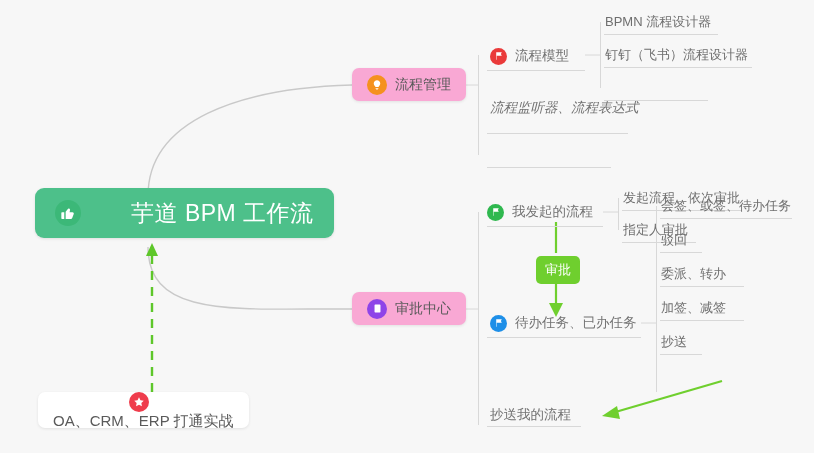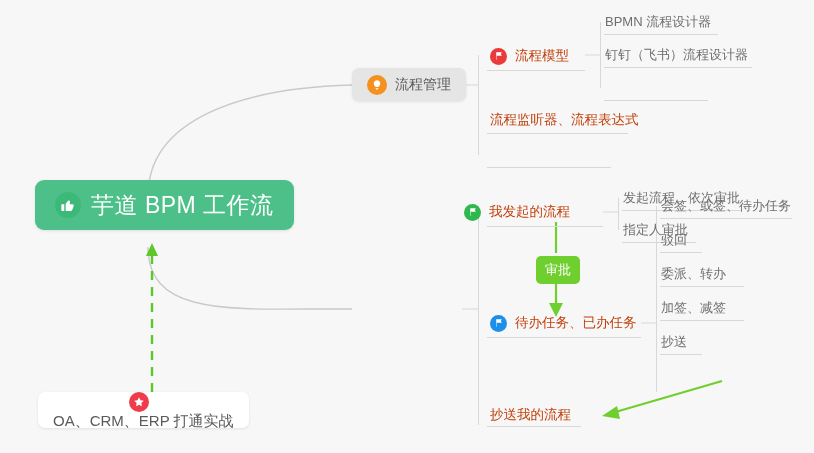--- a/index.html
+++ b/index.html
@@ -42,21 +42,21 @@
     padding: 0 20px;
     height: 50px;
     box-shadow: 0 1px 3px rgba(0,0,0,0.10);
   }
   .node-root .label {
     color: #ffffff;
     font-size: 23px;
     letter-spacing: 0.5px;
   }
   .node-branch {
-    background: #e5e5e5;
+    background: #f9a8d4;
     border-radius: 7px;
     padding: 0 15px;
     height: 33px;
     box-shadow: 0 1px 3px rgba(0,0,0,0.09);
   }
   .node-branch .label {
     color: #5a5a5a;
     font-size: 14px;
   }
   .node-callout {
@@ -70,21 +70,21 @@
   .node-callout .label {
     color: #5a5a5a;
     font-size: 15px;
   }
   .node-sub {
     background: transparent;
     padding: 0;
     height: 24px;
   }
   .node-sub .label {
-    color: #c2410c;
+    color: #737373;
     font-size: 13.5px;
   }
   .node-leaf {
     background: transparent;
     padding: 0;
     height: 22px;
   }
   .node-leaf .label {
     color: #6f6f6f;
     font-size: 13px;
@@ -183,21 +183,21 @@
   <div class="underline" style="left:622px; top:210px; width:120px;"></div>
   <div class="underline" style="left:622px; top:242px; width:74px;"></div>
 
   <div class="trunk" style="left:656px; top:206px; height:186px;"></div>
   <div class="underline" style="left:660px; top:218px; width:132px;"></div>
   <div class="underline" style="left:660px; top:252px; width:42px;"></div>
   <div class="underline" style="left:660px; top:286px; width:84px;"></div>
   <div class="underline" style="left:660px; top:320px; width:84px;"></div>
   <div class="underline" style="left:660px; top:354px; width:42px;"></div>
 
-  <div class="node node-root" style="left:35px; top:180px;">
+  <div class="node node-root" style="left:35px; top:188px;gap:40px;">
     <span class="ico ico-root">
       <svg width="16" height="16" viewBox="0 0 24 24" fill="#ffffff">
         <path d="M9 21h7.3c.9 0 1.7-.55 2-1.4l2.3-6.1c.5-1.3-.5-2.7-1.9-2.7h-4.3l.6-3.1c.2-1 -.4-2-1.4-2.3-.8-.25-1.7.1-2.1.85L8.5 10.2V21zM3 11h3.4v10H3c-.55 0-1-.45-1-1v-8c0-.55.45-1 1-1z"></path>
       </svg>
     </span>
     <span class="label">芋道 BPM 工作流</span>
   </div>
 
   <div class="node node-callout" style="left:38px; top:392px;">
     <span class="ico ico-med ico-star">
@@ -226,26 +226,34 @@
     <span class="label">流程模型</span>
   </div>
 
   <div class="node node-leaf" style="left:605px; top:11px;">
     <span class="label">BPMN 流程设计器</span>
   </div>
   <div class="node node-leaf" style="left:605px; top:44px;">
     <span class="label">钉钉（飞书）流程设计器</span>
   </div>
 
-  <div class="node node-sub" style="left:490px; top:108px;">
+  <div class="node node-sub" style="left:490px; top:96px;font-style:italic;">
     <span class="label">流程监听器、流程表达式</span>
   </div>
 
-
-  <div class="node node-sub" style="left:464px; top:200px;">
+  <div class="node node-branch" style="left:352px; top:292px;">
+    <span class="ico ico-med ico-purple">
+      <svg width="11" height="11" viewBox="0 0 24 24" fill="#ffffff">
+        <path d="M7 3.5h10c.8 0 1.5.7 1.5 1.5v14c0 .8-.7 1.5-1.5 1.5H7c-.8 0-1.5-.7-1.5-1.5V5c0-.8.7-1.5 1.5-1.5zM9 7.5h6v1.6H9zM9 11h6v1.6H9zM9 14.5h4v1.6H9z"></path>
+      </svg>
+    </span>
+    <span class="label">审批中心</span>
+  </div>
+
+  <div class="node node-sub" style="left:487px; top:200px;">
     <span class="ico ico-small ico-green">
       <svg width="10" height="10" viewBox="0 0 24 24" fill="#ffffff">
         <path d="M6.5 3h11.2c.7 0 1.1.8.7 1.35l-2.2 2.9 2.2 2.9c.4.55 0 1.35-.7 1.35H6.5V3zM5 3h1.2v18H5z"></path>
       </svg>
     </span>
     <span class="label">我发起的流程</span>
   </div>
   <div class="node node-leaf" style="left:623px; top:187px;">
     <span class="label">发起流程、依次审批</span>
   </div>

